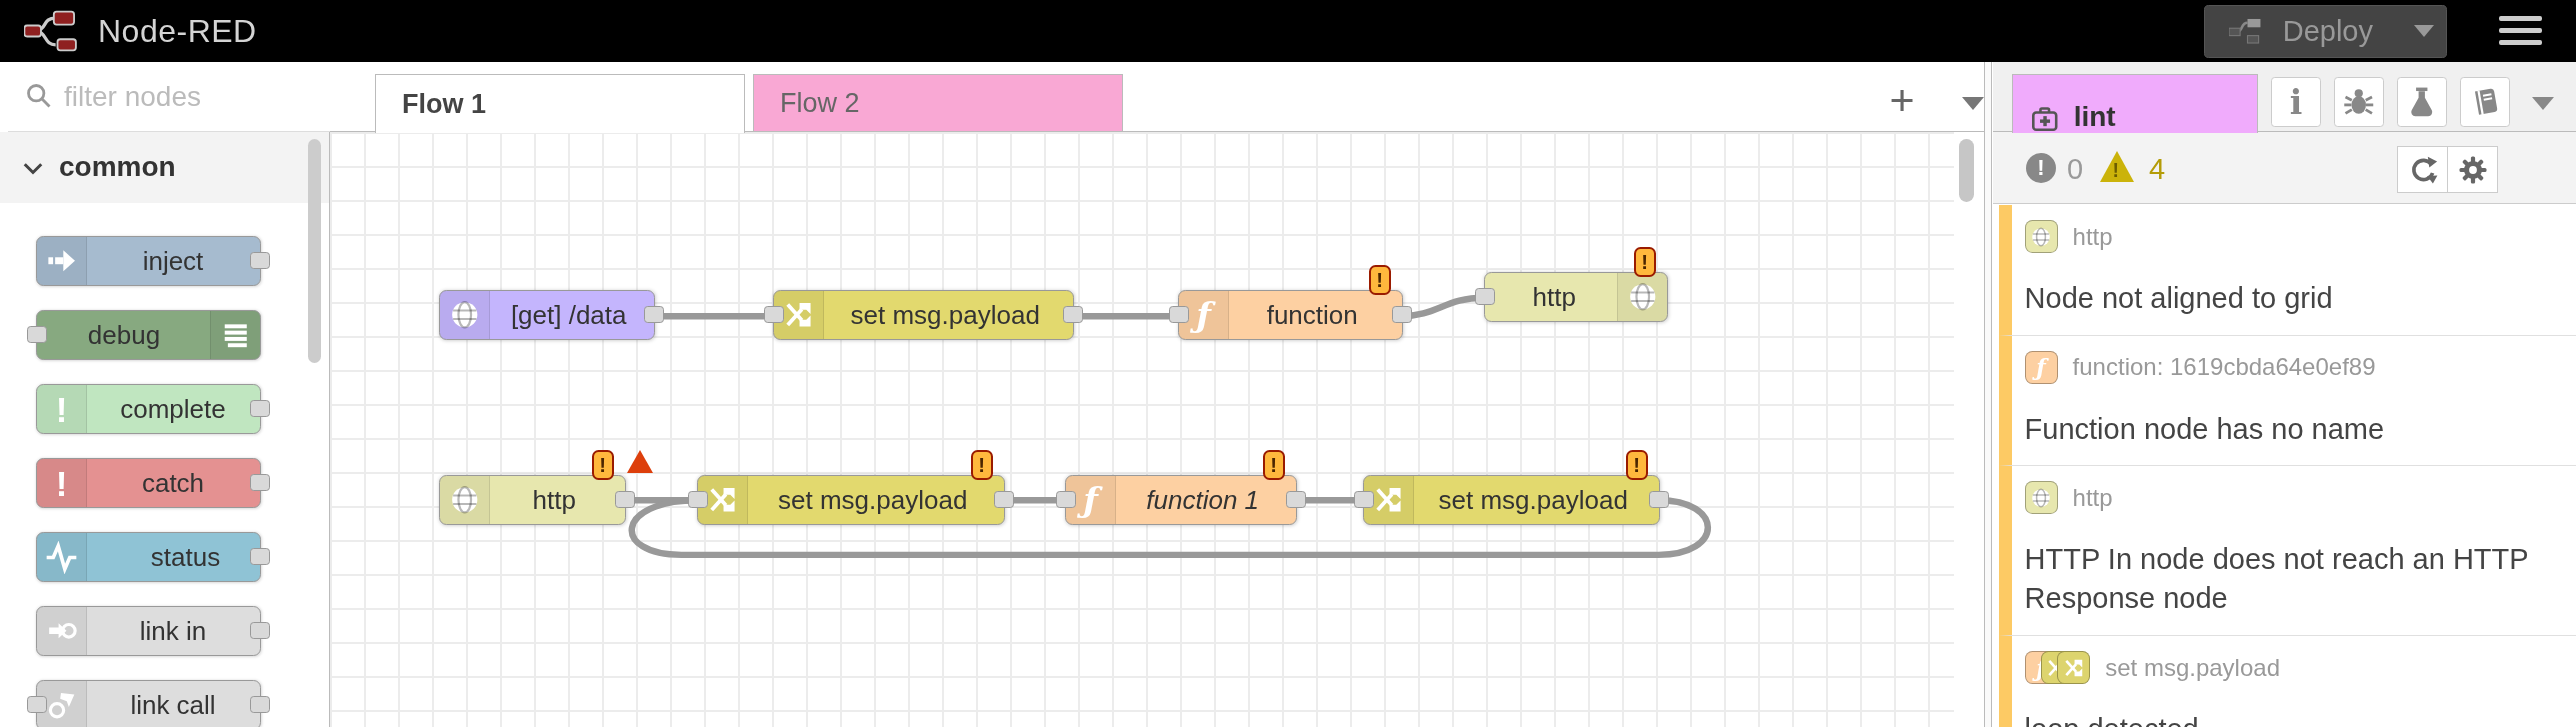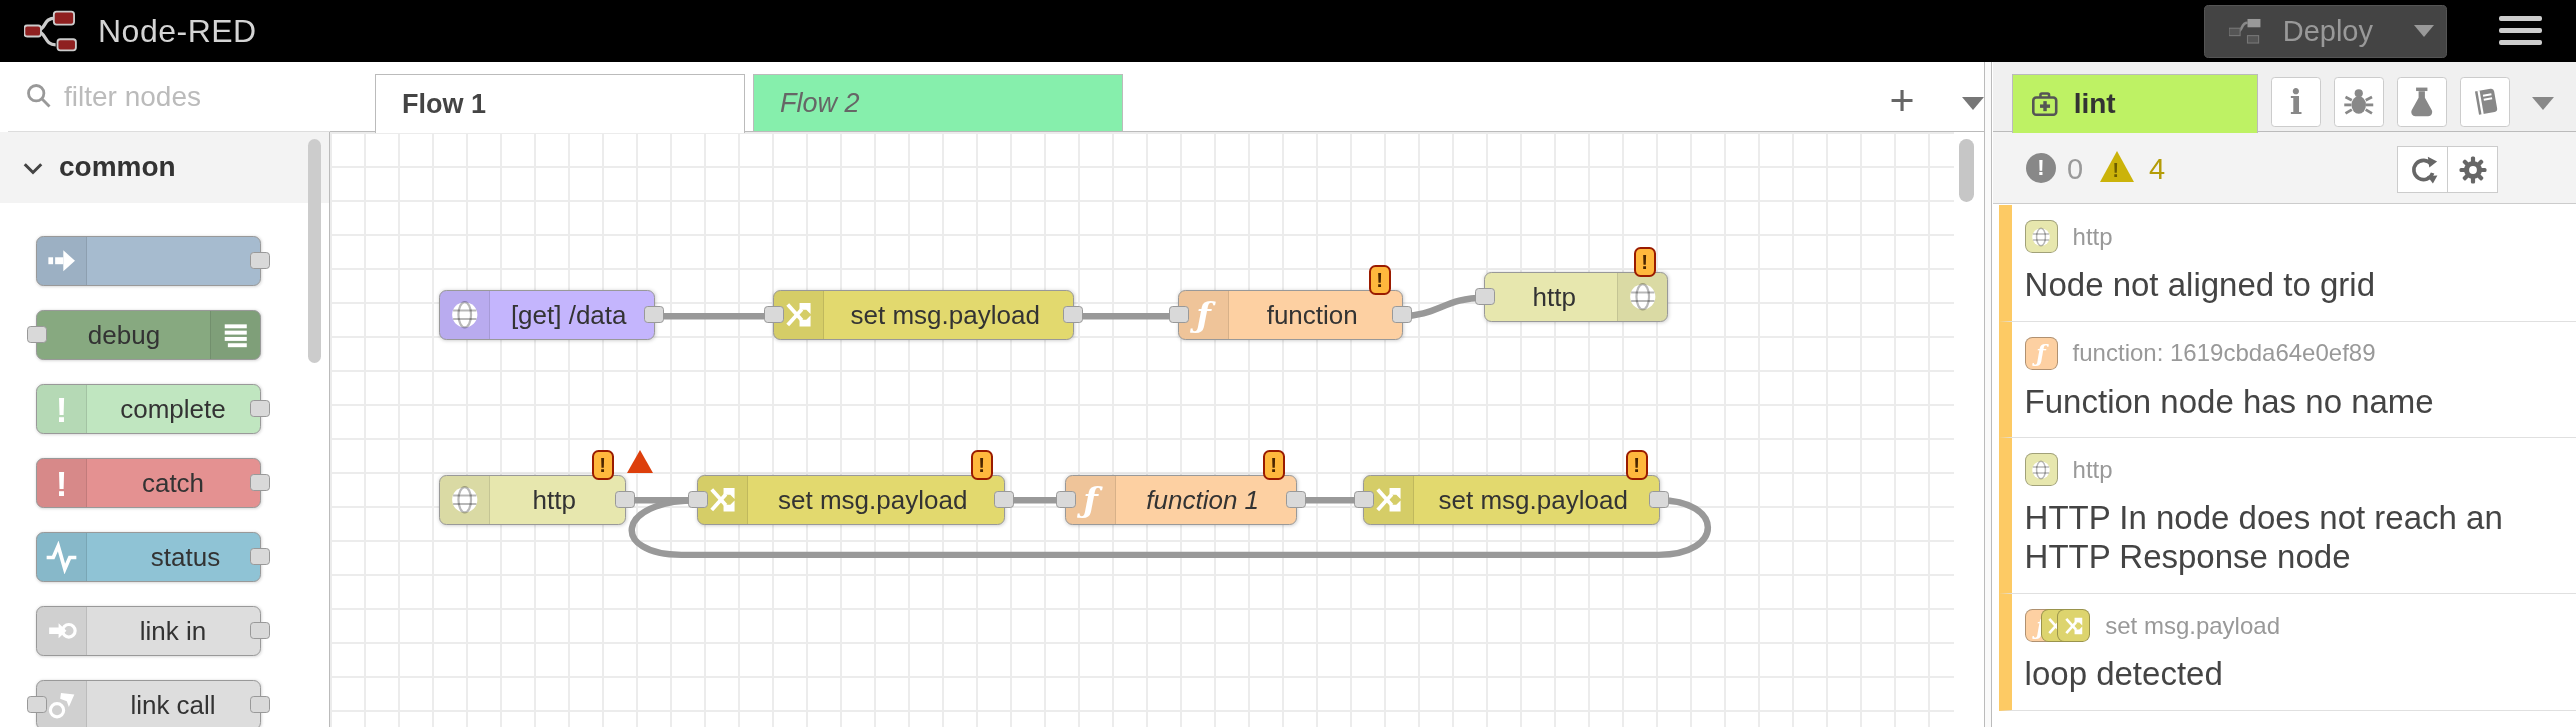--- a/index.html
+++ b/index.html
@@ -43,21 +43,21 @@
   .port{position:absolute;width:18.5px;height:15px;background:#d9d9d9;border:1.9px solid #999;border-radius:3.7px;
        top:50%;margin-top:-9.3px;box-sizing:content-box;cursor:crosshair;}
   .port.in{left:-10.2px;} .port.out{right:-10.2px;}
   
   #canvas{position:absolute;left:330px;top:62px;width:1655px;height:720px;background:#fff;}
   #tabbar{position:absolute;left:0;top:0;width:1655px;height:70px;background:#fff;border-bottom:0.9px solid #bbb;box-sizing:border-box;}
   .wtab{position:absolute;top:12px;height:58px;width:370px;box-sizing:border-box;border:0.9px solid #bbb;
        display:flex;align-items:center;font-size:27px;cursor:pointer;}
   .wtab .tlabel{margin-left:26px;}
   #tab-flow1{left:45px;background:#fff;border-bottom:none;height:59px;z-index:3;font-weight:bold;color:#444;}
-  #tab-flow2{left:423px;background:#86efac;color:#666;font-style:italic;}
+  #tab-flow2{left:423px;background:#f9a8d4;color:#666;}
   #add-tab-btn{position:absolute;left:1544px;top:16.7px;width:56px;height:46px;font-size:43px;color:#666;
        text-align:center;line-height:43px;cursor:pointer;}
   #tab-list-btn{position:absolute;left:1632px;top:35px;width:0;height:0;cursor:pointer;
        border-left:11px solid transparent;border-right:11px solid transparent;border-top:13px solid #777;}
   #canvas-body{position:absolute;left:0;top:70px;width:1655px;height:595px;overflow:hidden;}
   #grid{position:absolute;left:0;top:0;width:1624px;height:595px;
        background-image:linear-gradient(#ececec 1.9px,transparent 1.9px),linear-gradient(90deg,#ececec 1.9px,transparent 1.9px);
        background-size:34px 34px;}
   #wires{position:absolute;left:0;top:0;}
   .flow-node{position:absolute;height:48px;border:1.9px solid #999;border-radius:7.4px;
@@ -69,22 +69,22 @@
        text-align:center;line-height:26px;}
   .err-tri{position:absolute;top:-26px;right:-28px;width:0;height:0;
        border-left:13px solid transparent;border-right:13px solid transparent;border-bottom:23px solid #dd3f0c;}
   #canvas-vscroll{position:absolute;left:1629px;top:6.5px;width:15px;height:63px;background:#c6c6c6;border-radius:7.4px;}
   
   #splitter{position:absolute;left:1984px;top:62px;width:8.3px;height:666px;background:#fafafa;
        border-left:0.9px solid #bbb;border-right:0.9px solid #bbb;box-sizing:border-box;cursor:col-resize;}
   
   #sidebar{position:absolute;left:1993px;top:62px;width:583px;height:666px;background:#fff;}
   #sb-tabrow{position:absolute;left:0;top:0;width:583px;height:70px;background:#f0f0f0;border-bottom:0.9px solid #bbb;box-sizing:border-box;}
-  #sb-tab-lint{position:absolute;left:18.5px;top:12px;width:246px;height:59px;background:#bef264;
-       border:0.9px solid #bbb;border-bottom:none;box-sizing:border-box;display:flex;align-items:center;cursor:pointer;z-index:2;}
+  #sb-tab-lint{position:absolute;left:18.5px;top:12px;width:246px;height:59px;background:#f0abfc;
+       border:0.9px solid #bbb;border-bottom:none;box-sizing:border-box;display:flex;align-items:flex-end;cursor:pointer;z-index:2;}
   #sb-tab-lint svg{margin-left:16.7px;}
   #sb-tab-lint .tlabel{margin-left:13px;font-size:28px;font-weight:bold;color:#333;}
   .sb-iconbtn{position:absolute;top:15px;width:50px;height:50px;background:#fff;border:0.9px solid #ccc;
        border-radius:3.7px;box-sizing:border-box;display:flex;align-items:center;justify-content:center;cursor:pointer;color:#888;}
   .sb-iconbtn .i-info{font-family:"DejaVu Serif",serif;font-weight:bold;font-size:33px;color:#888;line-height:1;}
   #sb-caret{position:absolute;left:539px;top:35px;width:0;height:0;cursor:pointer;
        border-left:11px solid transparent;border-right:11px solid transparent;border-top:13px solid #888;}
   #sb-counts{position:absolute;left:0;top:70px;width:583px;height:72px;background:#f3f3f3;border-bottom:0.9px solid #ccc;box-sizing:border-box;}
   #err-icon{position:absolute;left:33px;top:21px;width:30px;height:30px;border-radius:50%;background:#888;
        color:#fff;font-weight:bold;font-size:22px;text-align:center;line-height:30px;}
@@ -99,21 +99,21 @@
   .sb-smallbtn + .sb-smallbtn{margin-left:-0.9px;}
   #issues{position:absolute;left:0;top:143px;width:583px;}
   .issue{margin-left:5.6px;border-left:13px solid #fdca64;border-bottom:0.9px solid #e0e0e0;
        padding:15px 18.5px 16.7px 13px;cursor:pointer;background:#fff;}
   .issue-head{display:flex;align-items:center;}
   .mini-icon{display:inline-flex;align-items:center;justify-content:center;width:33px;height:33px;
        border-radius:7.4px;border:1.9px solid rgba(0,0,0,.3);box-sizing:border-box;}
   .mini-icon + .mini-icon{margin-left:-16.7px;}
   .mini-icon .ficon{font-size:22px;}
   .issue-type{margin-left:15px;font-size:24px;color:#999;}
-  .issue-msg{margin-top:12px;font-size:33px;color:#444;line-height:39px;max-width:533px;}
+  .issue-msg{margin-top:26px;font-size:29px;color:#444;line-height:39px;max-width:533px;}
 </style>
 </head>
 <body>
 
 <div id="app">
 
   <div id="header">
     <svg id="logo" width="67" height="46" viewBox="0 0 36 25">
       <path d="M5,12.5 C13,12.5 9,5.5 17,5.5 M5,12.5 C13,12.5 10,20 17,20" stroke="#ccc" stroke-width="1.8" fill="none"></path>
       <rect x="0" y="9.5" width="9" height="6" rx="1.5" fill="#8f2020" stroke="#ccc" stroke-width="1"></rect>
@@ -154,20 +154,21 @@
     </div>
     <div id="palette-items">
         <div class="pal-node" style="background: rgb(166, 187, 207);">
           <div class="icon-sec left">
             <svg width="31.5" height="31.5" viewBox="0 0 20 20" fill="#fff">
               <rect x="1.5" y="7.8" width="3" height="4.4"></rect>
               <rect x="5.8" y="7.8" width="5.2" height="4.4"></rect>
               <polygon points="11,3.4 18.4,10 11,16.6"></polygon>
             </svg>
           </div>
+          <div class="nlabel" style="left:49px;right:0;">inject</div>
           <div class="port out"></div>
         </div>
         <div class="pal-node" style="background: rgb(135, 169, 128);">
           <div class="icon-sec right">
             <svg width="31.5" height="31.5" viewBox="0 0 20 20" fill="#fff">
               <rect x="3" y="3.4" width="14" height="2.5"></rect>
               <rect x="3" y="7.4" width="14" height="2.5"></rect>
               <rect x="3" y="11.4" width="14" height="2.5"></rect>
               <rect x="5" y="15.4" width="12" height="2.5"></rect>
             </svg>

